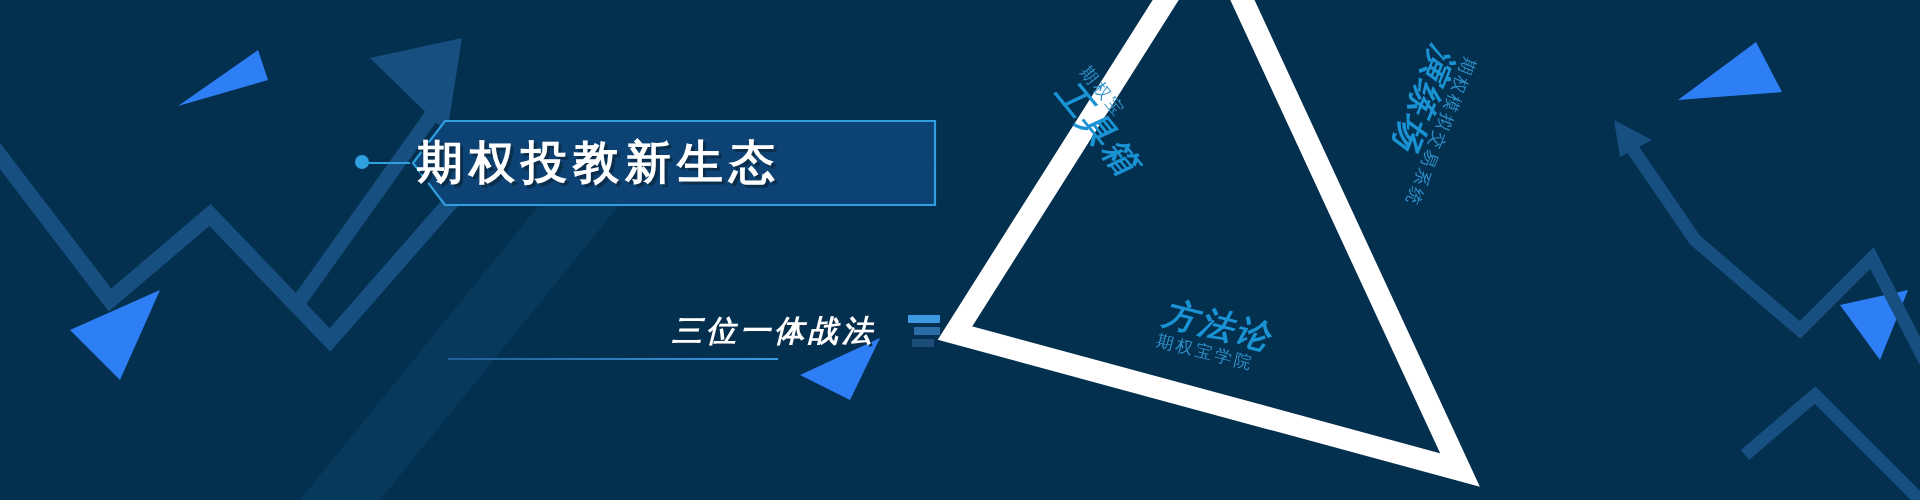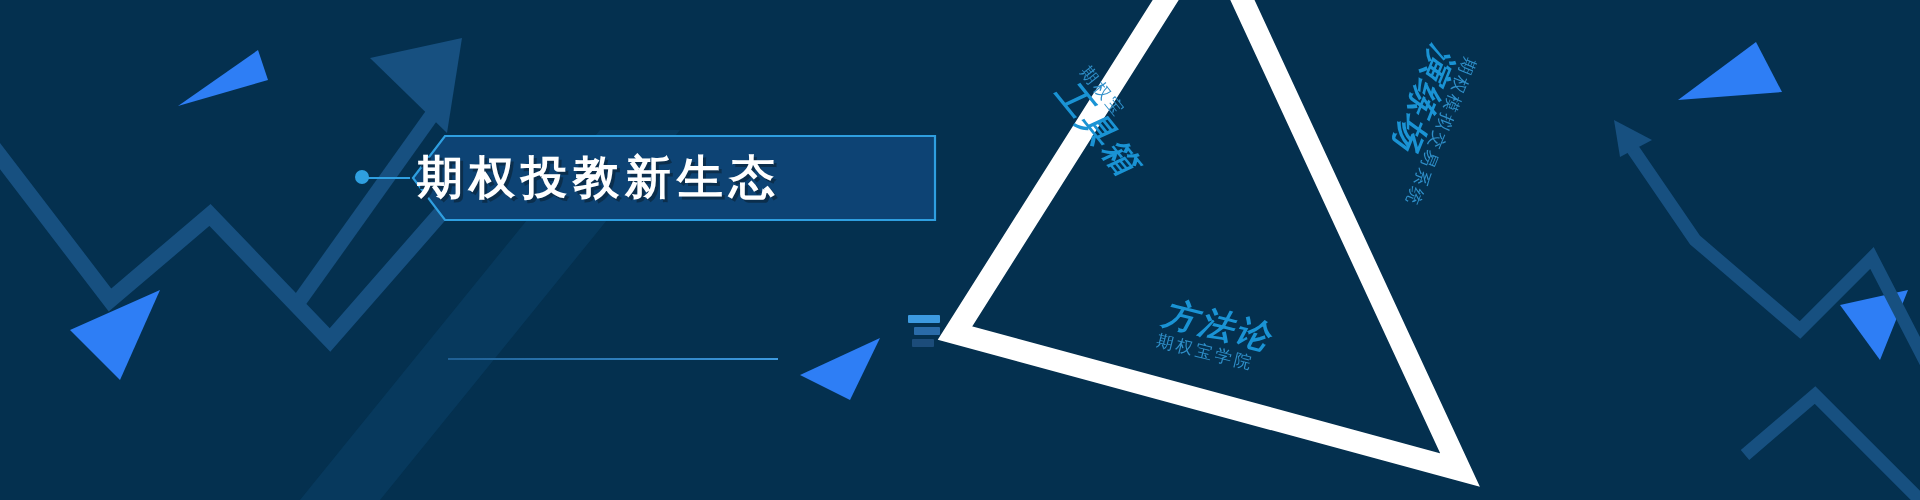--- a/index.html
+++ b/index.html
@@ -4,21 +4,21 @@
 <style>
   html,body{margin:0;padding:0;background:#05233f;}
   body{font-family:"Liberation Sans","DejaVu Sans",sans-serif;}
   #banner{
     position:relative;width:1920px;height:500px;overflow:hidden;
     background:#04304f;
   }
   
   .deco{position:absolute;inset:0;width:1920px;height:500px;pointer-events:none;}
   
-  .title-wrap{position:absolute;left:355px;top:128px;width:600px;height:100px;}
+  .title-wrap{position:absolute;left:355px;top:113px;width:600px;height:100px;}
   .title-svg{position:absolute;left:0;top:0;}
   .title-text{
     position:absolute;left:62px;top:14px;width:520px;height:72px;
     display:flex;align-items:center;
     font-size:46px;font-weight:bold;color:#ffffff;letter-spacing:6px;
     font-family:"DejaVu Sans","Liberation Sans",sans-serif;
     text-shadow:3px 3px 0 #0b2e4c;
     white-space:nowrap;
   }
   .node-dot{
@@ -107,20 +107,21 @@
   <div class="title-wrap">
     <span class="node-dot"></span>
     <svg class="title-svg" width="600" height="100" viewBox="0 0 600 100" xmlns="http://www.w3.org/2000/svg">
       <path d="M 10,50 L 55,50" stroke="#2f9fe0" stroke-width="2" fill="none"></path>
       <path d="M 58,50 L 90,8 L 552,8 L 580,8 L 580,92 L 90,92 Z" fill="#0d4374" stroke="#2f9fe0" stroke-width="2.2"></path>
     </svg>
     <div class="title-text">期权投教新生态</div>
   </div>
 
   <div class="subtitle-row">
+    <span class="subtitle-text">三位一体战法</span>
     <span class="bars">
       <i></i>
         <i></i>
         <i></i>
     </span>
   </div>
   <div class="subtitle-rule"></div>
 
   <div class="lbl" style="left:1092px;top:62px;transform:rotate(51deg);">
     <span class="small">期权宝</span>

